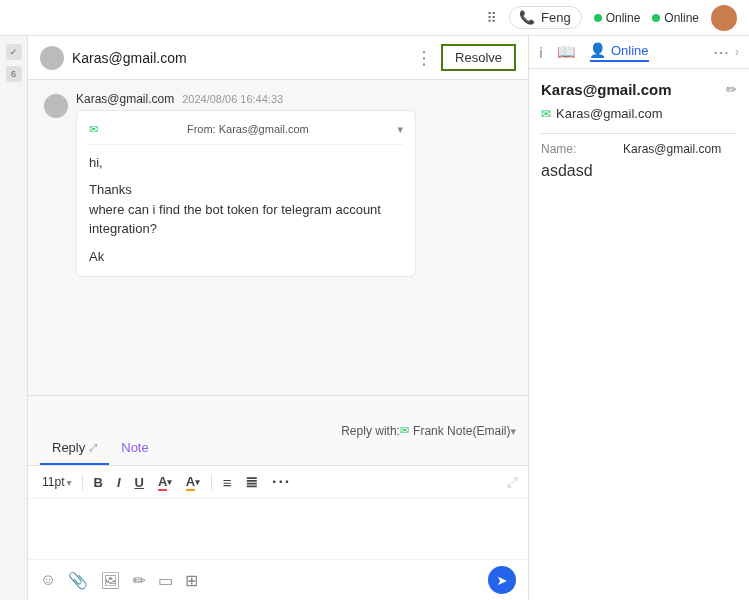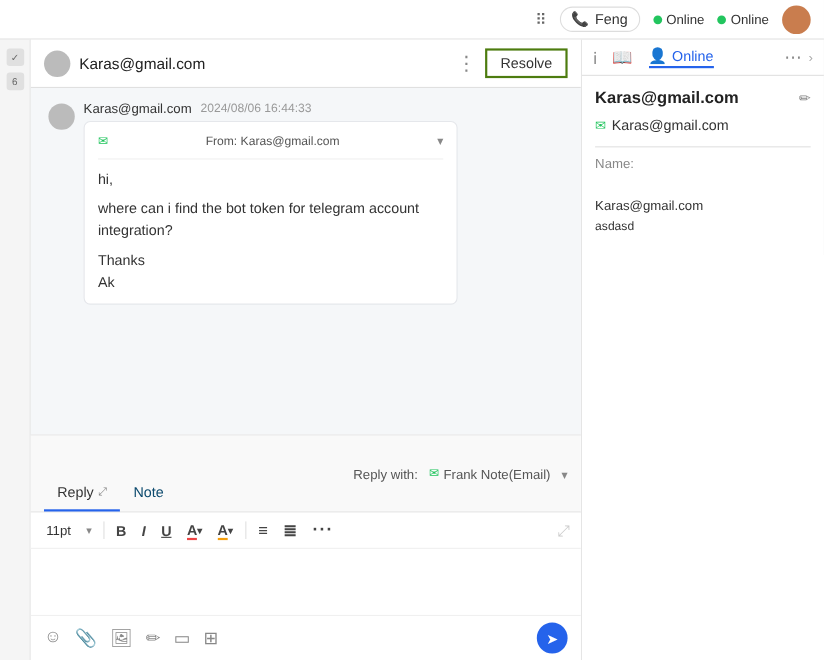--- a/index.html
+++ b/index.html
@@ -83,38 +83,38 @@
     .reply-area {
       border-top: 1px solid #e0e0e0; background: #fff;
     }
     .reply-tabs {
       display: flex; align-items: center; padding: 0 12px;
       border-bottom: 1px solid #e0e0e0; background: #f9f9f9;
       justify-content: space-between;
     }
     .reply-tabs-left { display: flex; margin-top: 36px; }
     .reply-tab {
-      padding: 8px 12px; font-size: 13px; color: #0c4a6e; cursor: pointer;
+      padding: 8px 12px; font-size: 13px; color: #8b5cf6; cursor: pointer;
       border-bottom: 2px solid transparent; display: flex; align-items: center; gap: 4px;
     }
     .reply-tab.active { color: #333; border-bottom: 2px solid #2563eb; font-weight: 500; }
     .expand-icon { font-size: 10px; color: #888; }
     .reply-with {
-      display: flex; align-items: flex-end; gap: 10px; font-size: 12px; color: #555;
+      display: flex; align-items: flex-end; gap: 0; font-size: 12px; color: #555;
     }
     .reply-with-email { display: flex; align-items: center; gap: 4px; }
     .reply-with-chevron { color: #888; font-size: 11px; cursor: pointer; }
 
     
     .editor-toolbar {
       display: flex; align-items: center; gap: 4px; padding: 4px 10px;
       border-bottom: 1px solid #f0f0f0; background: #fff;
     }
     .font-size-select {
-      display: flex; align-items: center; gap: 14px;
+      display: flex; align-items: center; gap: 2px;
       border: none; background: transparent; font-size: 12px; color: #333; cursor: pointer;
       padding: 2px 4px; border-radius: 3px;
     }
     .toolbar-divider { width: 1px; height: 16px; background: #e0e0e0; margin: 0 2px; }
     .toolbar-btn {
       background: none; border: none; cursor: pointer; color: #444;
       font-size: 13px; padding: 3px 5px; border-radius: 3px;
       display: flex; align-items: center; font-weight: 600;
     }
     .toolbar-btn-underline { text-decoration: underline; }
@@ -165,26 +165,26 @@
     .contact-info { padding: 12px; }
     .contact-email-header {
       display: flex; align-items: center; justify-content: space-between; margin-bottom: 8px;
     }
     .contact-name-big { font-size: 15px; font-weight: 600; color: #222; }
     .edit-icon { color: #888; font-size: 13px; cursor: pointer; }
     .contact-email-row { display: flex; align-items: center; gap: 5px; margin-bottom: 12px; }
     .contact-email-badge { color: #22c55e; font-size: 12px; }
     .contact-email-text { font-size: 13px; color: #333; }
     .contact-divider { height: 1px; background: #e0e0e0; margin: 8px 0; }
-    .contact-field-row { display: flex; gap: 24px; margin-bottom: 6px; flex-direction: column; }
+    .contact-field-row { display: flex; gap: 12px; margin-bottom: 6px; }
     .contact-field-label { font-size: 12px; color: #888; width: 70px; flex-shrink: 0; }
     .contact-field-value { font-size: 12px; color: #333; }
     .contact-required-row { display: flex; gap: 8px; }
     .contact-required-label { font-size: 12px; color: #888; width: 70px; }
-    .contact-required-value { font-size: 11px; color: #333; }
+    .contact-required-value { font-size: 16px; color: #333; }
   </style>
 </head>
 <body>
 
 <div class="topbar">
   <span class="topbar-apps-icon">⠿</span>
   <button class="topbar-calls-btn">
     <span>📞</span>
     <span>Feng</span>
   </button>
@@ -227,22 +227,22 @@
             <span class="msg-sender">Karas@gmail.com</span>
             <span class="msg-time">2024/08/06 16:44:33</span>
           </div>
           <div class="msg-bubble">
             <div class="msg-bubble-from">
               <span style="color:#22c55e; font-size:11px;">✉</span>
               <span style="font-size:11px;color:#555;">From: Karas@gmail.com</span>
               <span class="chevron-down">▾</span>
             </div>
             <div style="margin-bottom:8px;">hi,</div>
+            <div>Thanks</div>
             <div style="margin-bottom:8px;">where can i find the bot token for telegram account integration?</div>
-            <div>Thanks</div>
             <div>Ak</div>
           </div>
         </div>
       </div>
     </div>
 
     <div class="reply-area">
       <div class="reply-tabs">
         <div class="reply-tabs-left">
           <div class="reply-tab active">

